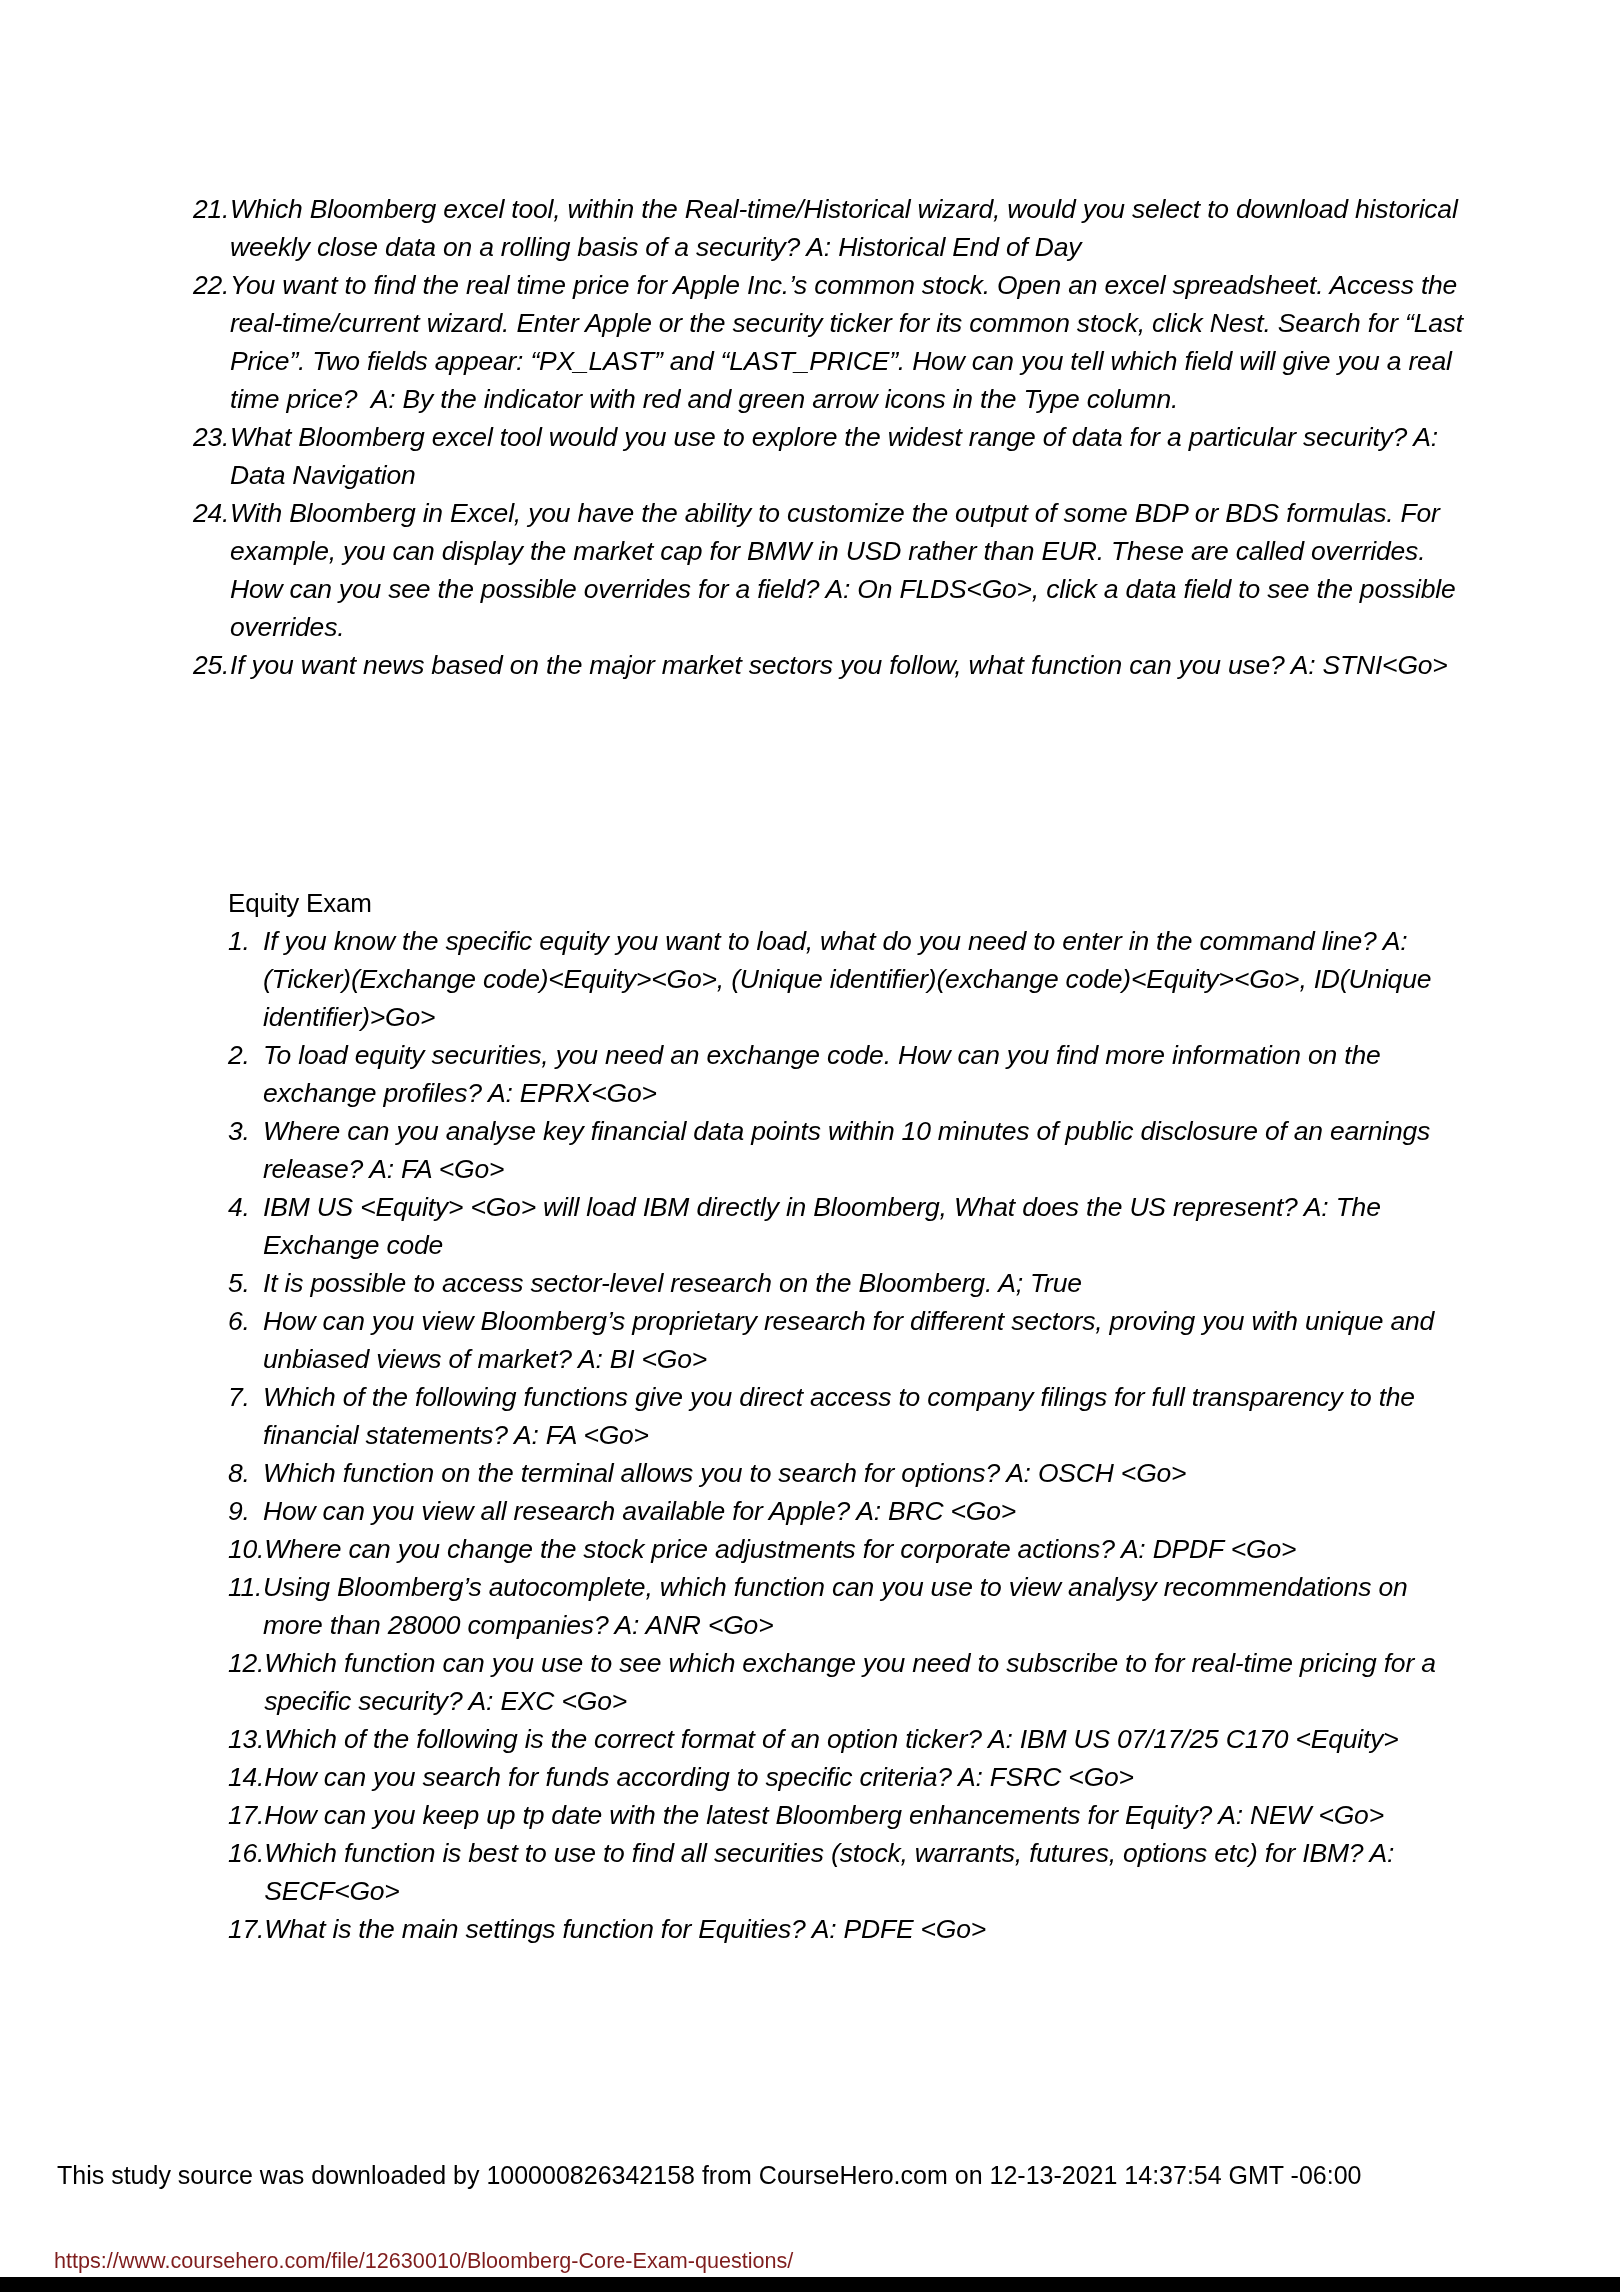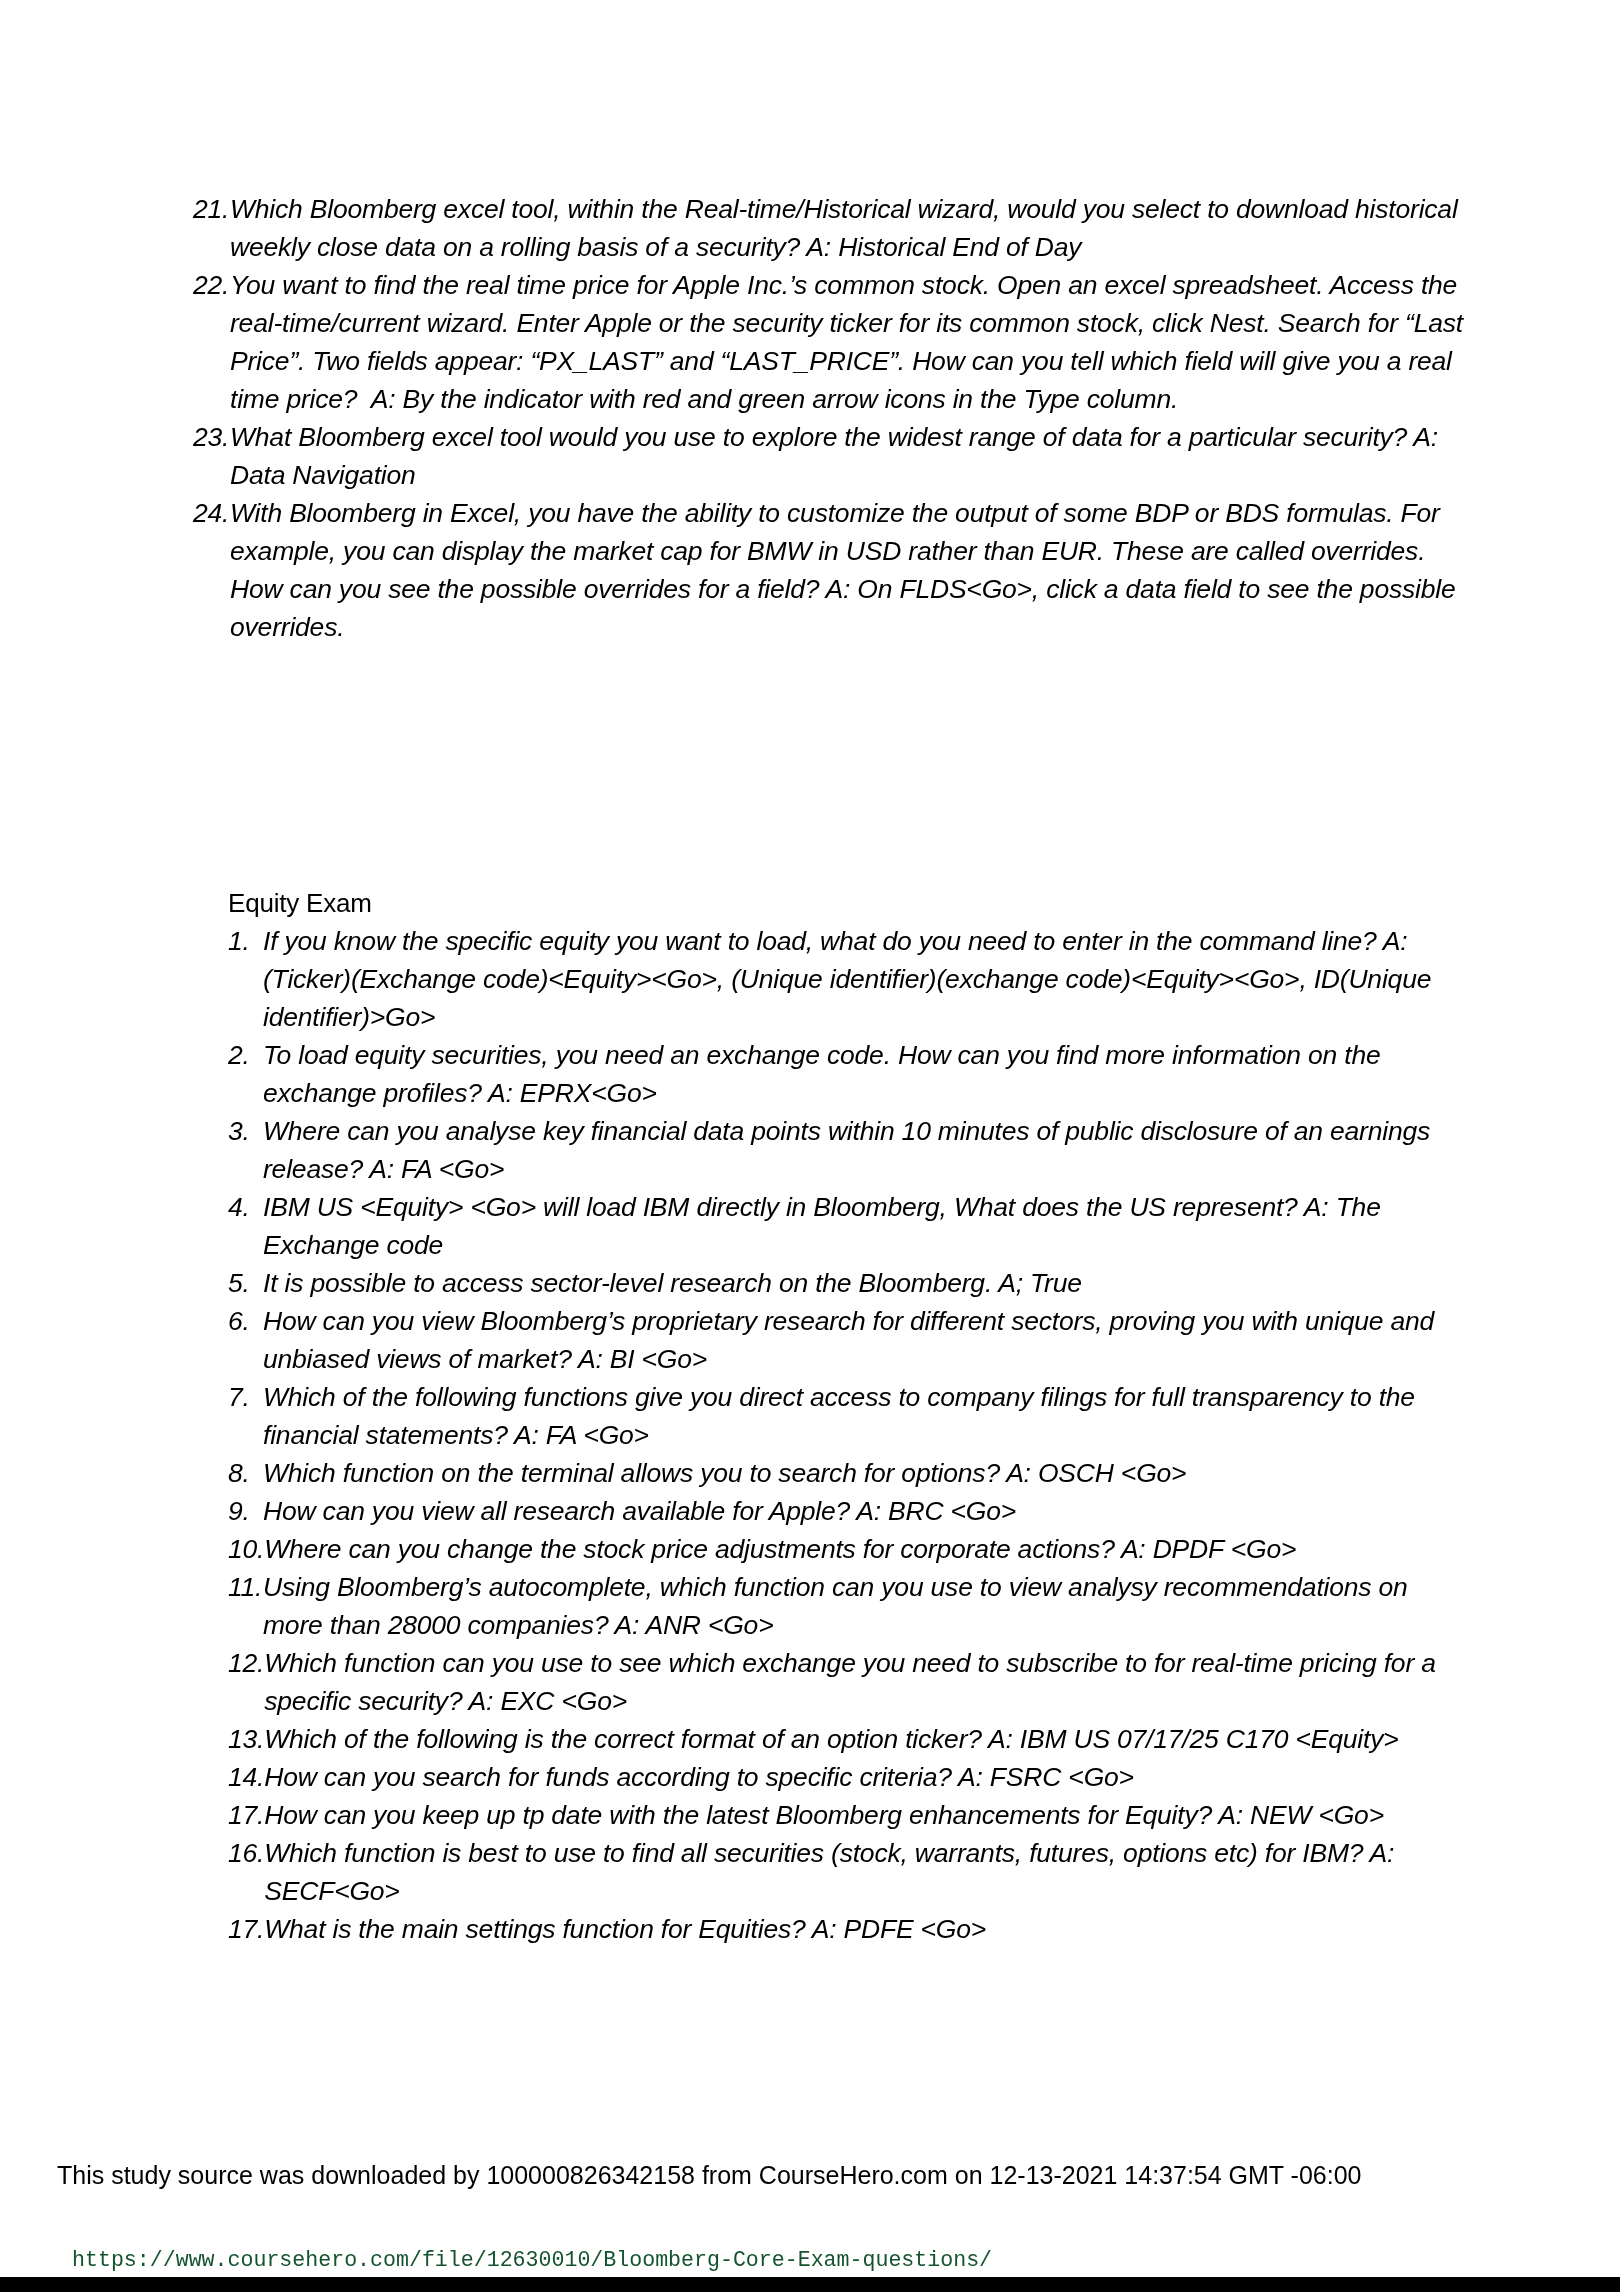--- a/index.html
+++ b/index.html
@@ -18,23 +18,23 @@
   .q-row{display:flex;align-items:flex-start;font-style:italic;}
   .q-num{flex:0 0 37px;}
   .equity-section .q-num{flex:0 0 35px;}
   .q-text{flex:1;white-space:pre-wrap;}
   .footer-note{
     position:absolute;left:57px;top:2162px;
     font-family:Liberation Sans, sans-serif;
     font-size:25px;line-height:27.4px;color:#000;
   }
   .footer-url{
-    position:absolute;left:72px;top:2247px;
-    font-family:Liberation Mono, monospace;
-    font-size:21.6px;line-height:27.4px;color:#14532d;
+    position:absolute;left:54px;top:2247px;
+    font-family:Liberation Sans, sans-serif;
+    font-size:21.6px;line-height:27.4px;color:#7f1d1d;
     text-decoration:none;
   }
   .bottom-bar{
     position:absolute;left:0;bottom:0;width:100%;height:15.7px;
     background:#000;
   }
 </style>
 </head>
 <body>
 
@@ -55,20 +55,24 @@
       <div class="q-row">
         <span class="q-num">23.</span>
         <span class="q-text">What Bloomberg excel tool would you use to explore the widest range of data for a particular security? A: Data Navigation</span>
       </div>
 
       <div class="q-row">
         <span class="q-num">24.</span>
         <span class="q-text">With Bloomberg in Excel, you have the ability to customize the output of some BDP or BDS formulas. For example, you can display the market cap for BMW in USD rather than EUR. These are called overrides. How can you see the possible overrides for a field? A: On FLDS&lt;Go&gt;, click a data field to see the possible overrides.</span>
       </div>
 
+      <div class="q-row">
+        <span class="q-num">25.</span>
+        <span class="q-text">If you want news based on the major market sectors you follow, what function can you use? A: STNI&lt;Go&gt;</span>
+      </div>
     </div>
 
   <div class="qlist equity-section">
     <div class="section-heading">Equity Exam</div>
     <div>
 
         <div class="q-row">
           <span class="q-num">1.</span>
           <span class="q-text">If you know the specific equity you want to load, what do you need to enter in the command line? A: (Ticker)(Exchange code)&lt;Equity&gt;&lt;Go&gt;, (Unique identifier)(exchange code)&lt;Equity&gt;&lt;Go&gt;, ID(Unique identifier)&gt;Go&gt;</span>
         </div>

